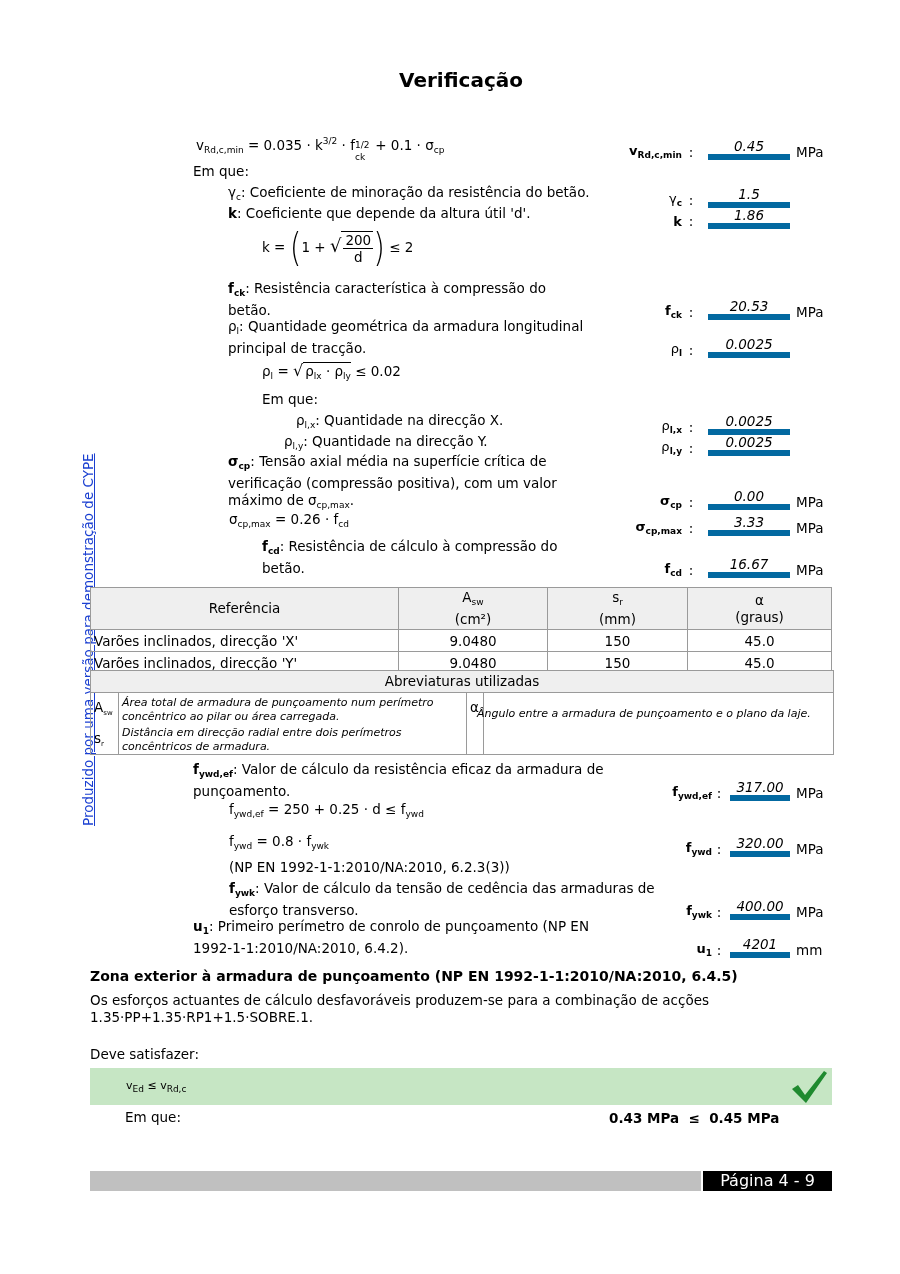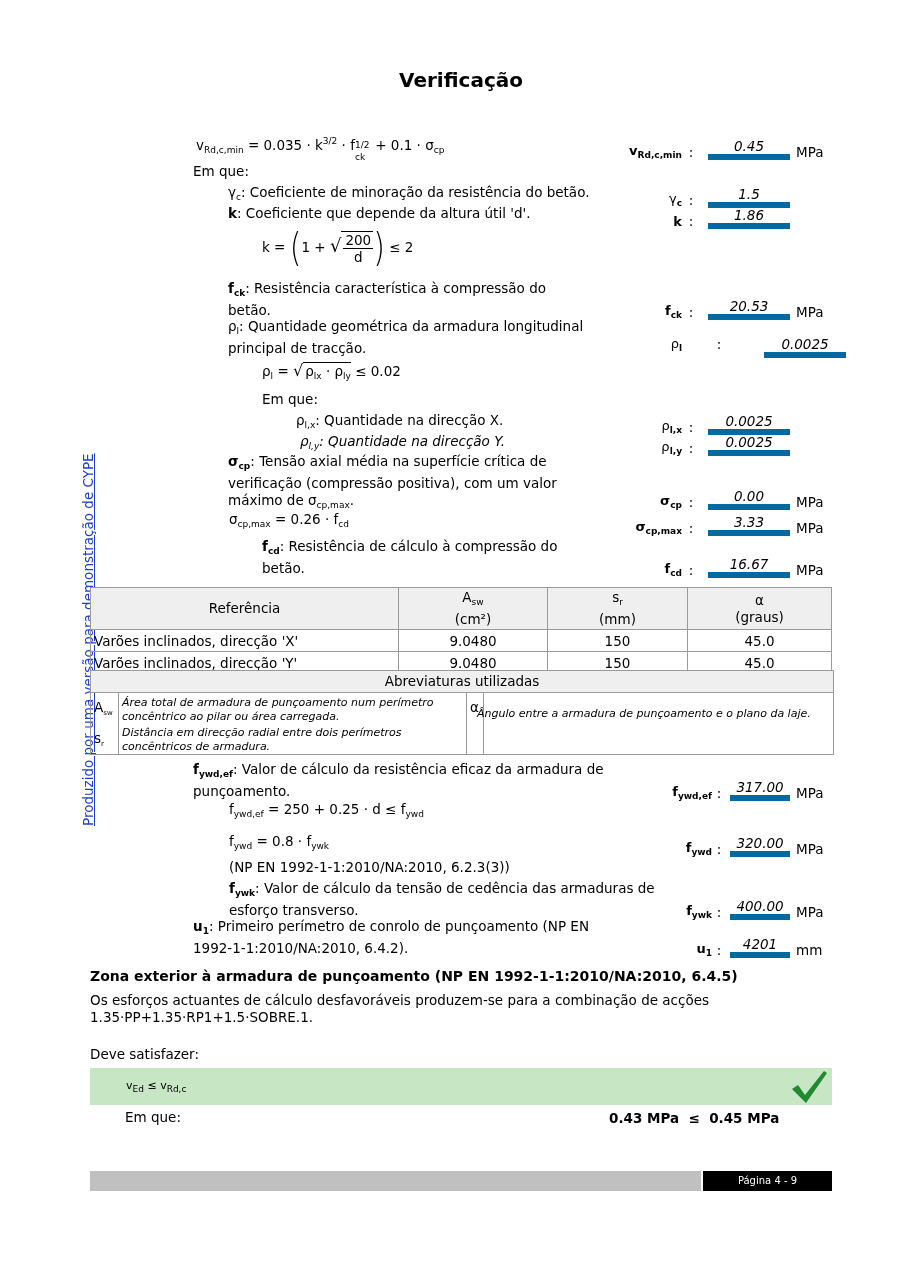--- a/index.html
+++ b/index.html
@@ -23,21 +23,21 @@
   .ref-table th, .ref-table td { border:1px solid #9a9a9a; }
   .ref-table th { background:#efefef; font-weight:normal; height:36px; line-height:17px; }
   .ref-table td { height:19px; text-align:center; }
   .ref-table td.left { text-align:left; padding-left:3px; }
   .abbr { left:90px; top:670px; width:742px; border:1px solid #9a9a9a; }
   .abbr-head { background:#efefef; text-align:center; height:21px; line-height:21px; border-bottom:1px solid #9a9a9a; }
   .abbr-body { position:relative; height:61px; font-size:11px; font-style:italic; }
   .sym { position:absolute; font-style:normal; font-size:13.5px; }
   .greenbar { left:90px; top:1068px; width:742px; height:37px; background:#c6e6c4; }
   .footer-bar { left:90px; top:1171px; width:611px; height:20px; background:#c0c0c0; }
-  .footer-page { left:703px; top:1171px; width:129px; height:20px; background:#000; color:#fff; text-align:center; line-height:20px; font-size:10px; }
+  .footer-page { left:703px; top:1171px; width:129px; height:20px; background:#000; color:#fff; text-align:center; line-height:20px; font-size:16px; }
   .paren { display:inline-block; font-size:30px; transform:scaleY(1.3); vertical-align:-6px; font-weight:lighter; }
   .frac { display:inline-block; vertical-align:middle; text-align:center; }
   .frac .num { border-bottom:1px solid #000; padding:0 2px; }
   .sqrt { border-top:1px solid #000; padding-left:2px; }
 </style>
 </head>
 <body>
 
 <div class="abs title">Verificação</div>
 
@@ -72,21 +72,21 @@
 
 <div class="abs formula" style="left:262px; top:361px;">
   <span>ρ</span><span class="sub">l</span><span> = </span><span style="font-size:16px;">√</span><span class="sqrt"><span>ρ</span><span class="sub">lx</span><span> · </span><span>ρ</span><span class="sub">ly</span></span><span> ≤ 0.02</span>
 </div>
 
 <div class="abs line" style="left:262px; top:391px;">Em que:</div>
 
 <div class="abs line" style="left:296px; top:412px;">
   <span>ρ</span><span class="sub">l,x</span><span>: Quantidade na direcção X.</span>
 </div>
-<div class="abs line" style="left:300px; top:433px;font-style:italic;">
+<div class="abs line" style="left:284px; top:433px;">
   <span>ρ</span><span class="sub">l,y</span><span>: Quantidade na direcção Y.</span>
 </div>
 
 <div class="abs line" style="left:228px; top:453px; line-height:17px;">
   <span class="b">σ</span><span class="sub b">cp</span><span>: Tensão axial média na superfície crítica de</span><br>
   <span>verificação (compressão positiva), com um valor</span><br>
   <span>máximo de σ</span><span class="sub">cp,max</span><span>.</span>
 </div>
 
 <div class="abs formula" style="left:229px; top:511px;">
@@ -113,21 +113,21 @@
   <span class="lbl b">k</span>
   <span class="colon" style="margin-left:4px;">:</span>
   <span class="val" style="margin-left:12px;">1.86</span>
 </div>
 <div class="abs" style="left:602px; top:298px; display:flex; align-items:flex-end;">
   <span class="lbl b"><span>f</span><span class="sub">ck</span></span>
   <span class="colon" style="margin-left:4px;">:</span>
   <span class="val" style="margin-left:12px;">20.53</span>
   <span class="unit" style="margin-left:6px;">MPa</span>
 </div>
-<div class="abs" style="left:602px; top:336px; display:flex; gap:28px;">
+<div class="abs" style="left:602px; top:336px; display:flex; align-items:flex-end;">
   <span class="lbl"><span>ρ</span><span class="sub b">l</span></span>
   <span class="colon" style="margin-left:4px;">:</span>
   <span class="val" style="margin-left:12px;">0.0025</span>
 </div>
 <div class="abs" style="left:602px; top:413px; display:flex; align-items:flex-end;">
   <span class="lbl"><span>ρ</span><span class="sub b">l,x</span></span>
   <span class="colon" style="margin-left:4px;">:</span>
   <span class="val" style="margin-left:12px;">0.0025</span>
 </div>
 <div class="abs" style="left:602px; top:434px; display:flex; align-items:flex-end;">

